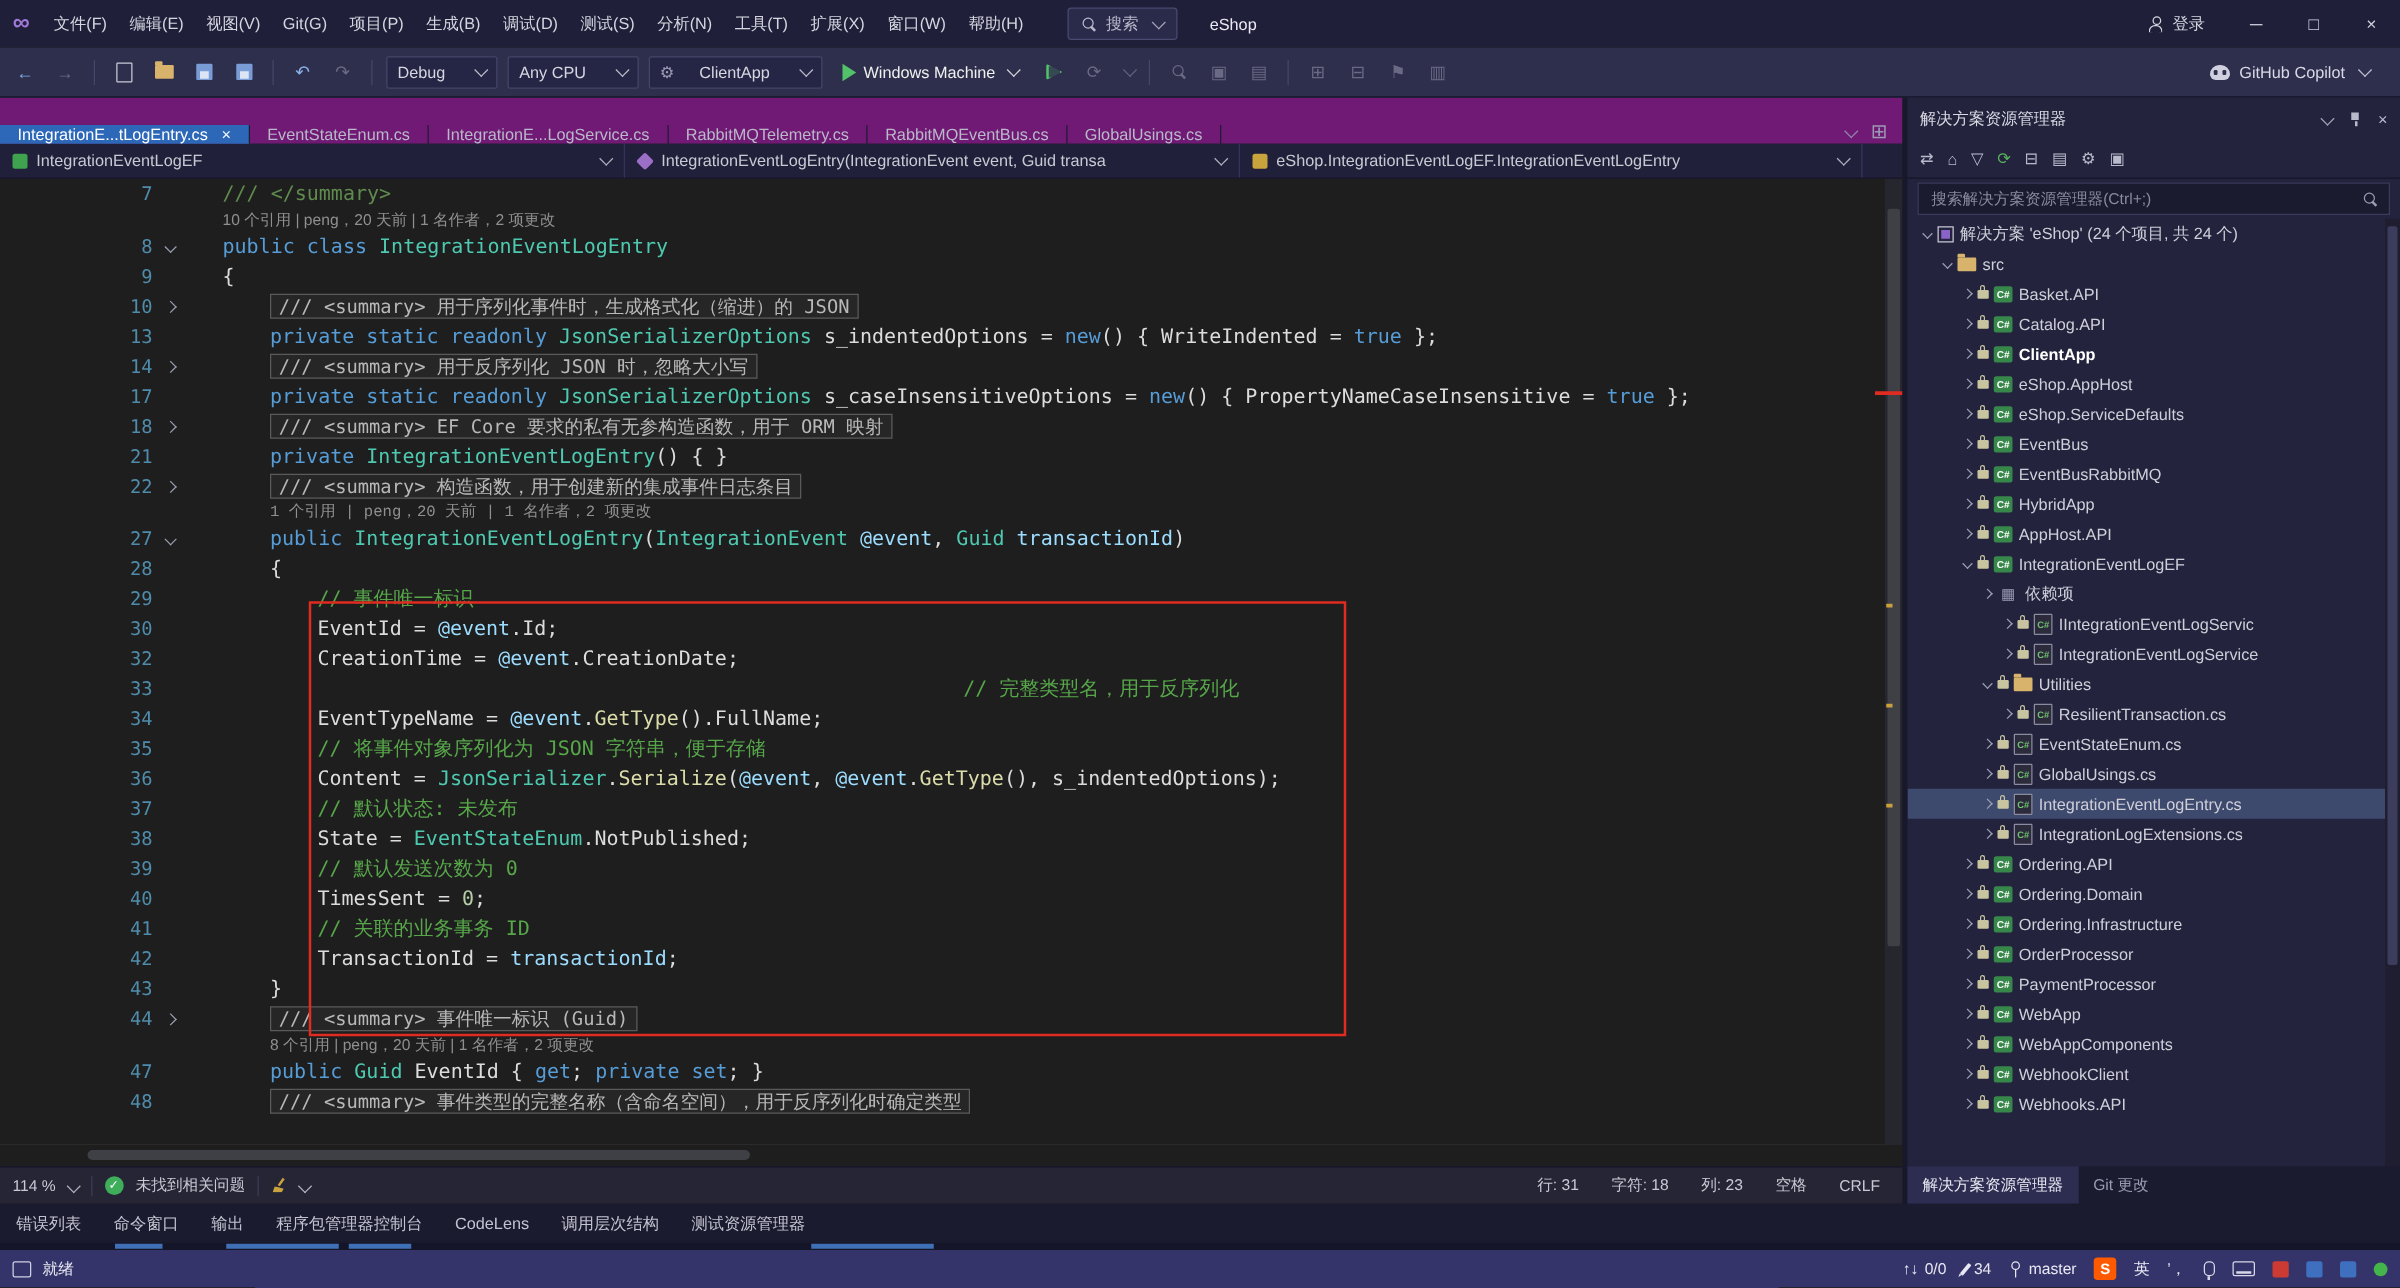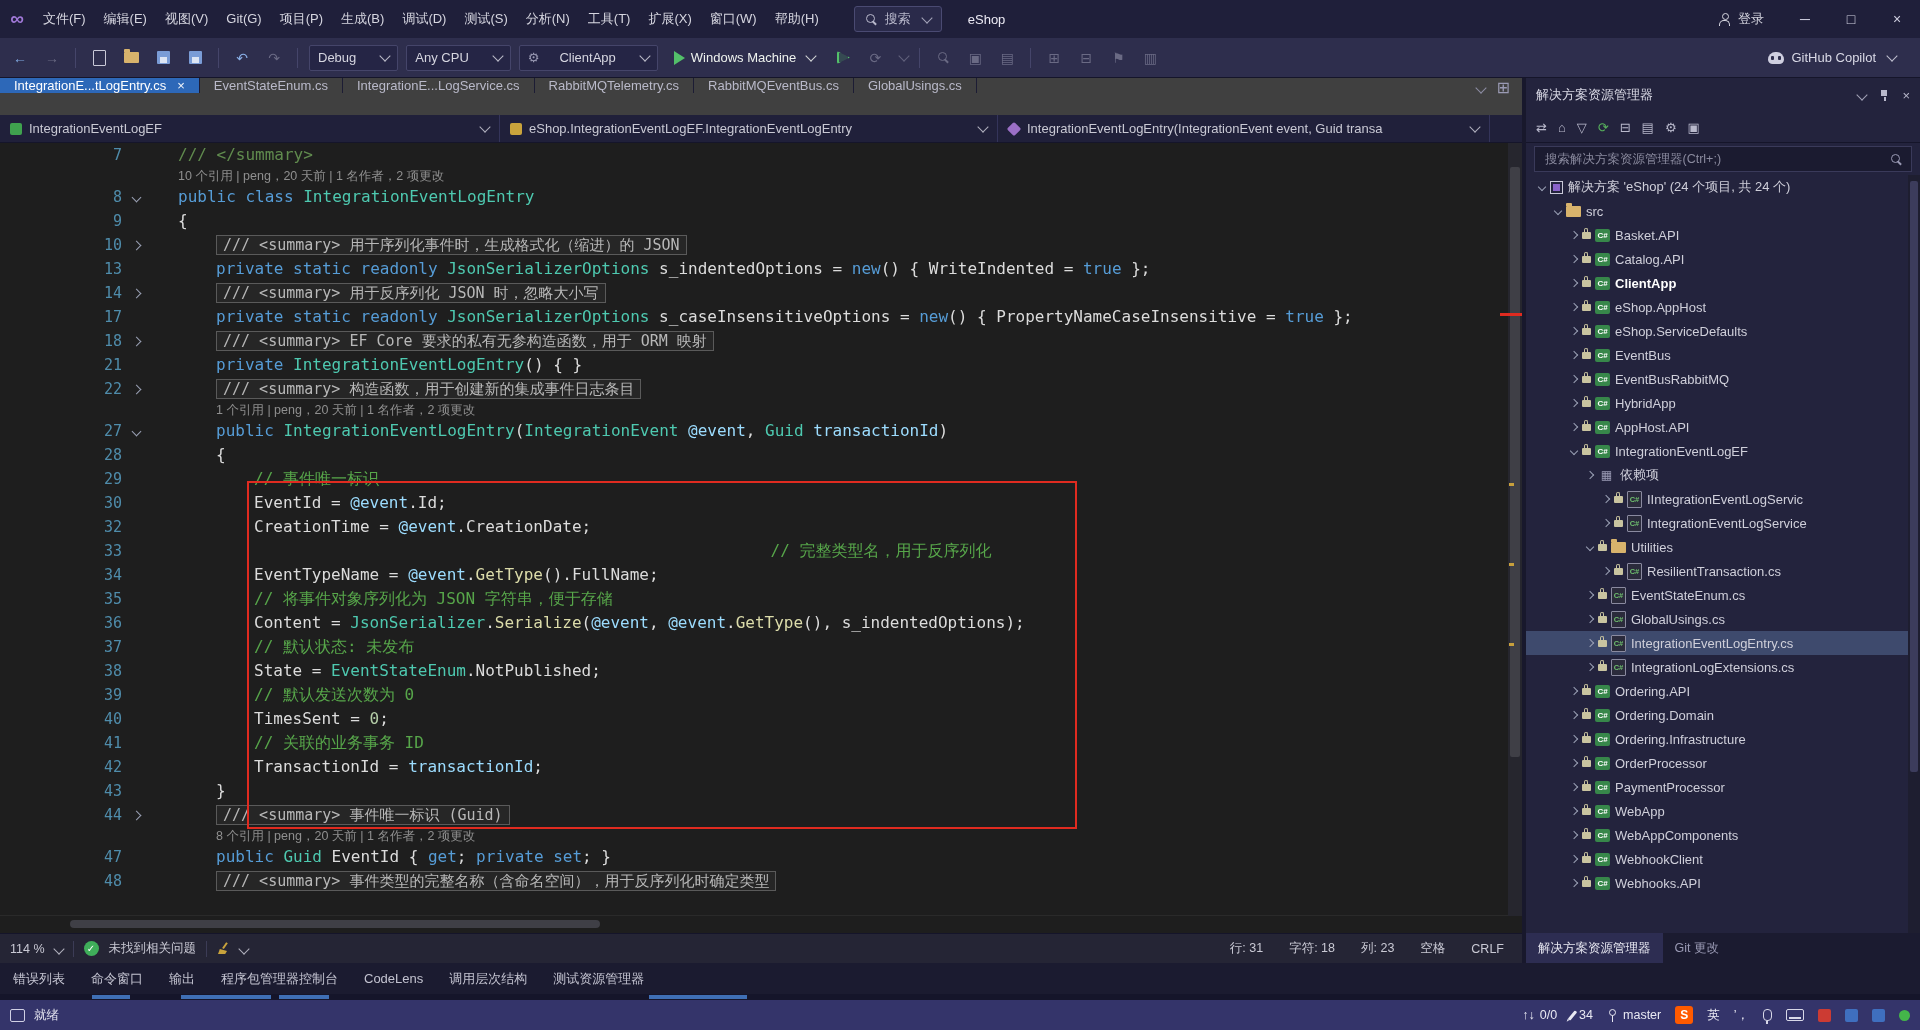--- a/index.html
+++ b/index.html
@@ -47,21 +47,21 @@
   .i-pin{width:12px;height:13px;position:relative;display:inline-block}
   .i-pin::before{content:"";position:absolute;left:3px;top:1px;width:6px;height:6px;background:currentColor}
   .i-pin::after{content:"";position:absolute;left:5.6px;top:8px;width:1.6px;height:4px;background:currentColor}
   .i-broom{width:13px;height:13px;position:relative;display:inline-block}
   .i-broom::before{content:"";position:absolute;left:7px;top:0;width:1.6px;height:7px;background:#c9a33c;transform:rotate(35deg)}
   .i-broom::after{content:"";position:absolute;left:1px;top:7px;width:9px;height:5px;background:#c9a33c;clip-path:polygon(0 100%,20% 0,100% 40%,80% 100%)}
   
   .editor-group{position:absolute;left:0;top:78px;width:1522px;bottom:67px;background:#1e1e1e}
   .divider{position:absolute;left:1522px;width:4px;top:78px;bottom:67px;background:#18182c}
   .right-panel{position:absolute;left:1526px;right:0;top:78px;bottom:67px;background:#23233d;display:flex;flex-direction:column}
-  .tabbar{height:37px;background:#404040;display:flex;align-items:flex-start}
+  .tabbar{height:37px;background:#701a75;display:flex;align-items:flex-end}
   .tab{display:flex;align-items:center;padding:0 14px;font-size:13px;color:#b9b9c9;border-right:1px solid #1c1c34;white-space:nowrap}
   .tab.active{background:#2d68b8;color:#fff}
   .tab-close{margin-left:11px;font-size:13px;opacity:.95}
   .tabbar-right{margin-left:auto;display:flex;align-items:center;gap:12px;padding-right:12px;color:#9a9ab4}
   .breadcrumb{height:28px;background:#20203a;border-bottom:1px solid #15152a;display:flex;align-items:stretch;font-size:13px;color:#c9c9d4;box-sizing:border-box}
   .bc-seg{display:flex;align-items:center;gap:7px;padding:0 10px;border-right:1px solid #34345a;box-sizing:border-box}
   .bc-seg .chev-down{margin-left:auto}
   .bc-label{overflow:hidden;white-space:nowrap;text-overflow:clip}
   .bi{width:12px;height:12px;border-radius:2px;flex:none}
   .bi-proj{background:#3fa24e}
@@ -270,47 +270,47 @@
       <span class="chev-down" style="margin:0"></span>
       <span>⊞</span>
     </div>
   </div>
   <div class="breadcrumb" id="breadcrumb">
       <div class="bc-seg" style="width: 500px;">
         <span class="bi bi-proj"></span>
         <span class="bc-label">IntegrationEventLogEF</span>
         <span class="chev-down"></span>
       </div>
+      <div class="bc-seg" style="width: 492px;">
+        <span class="bi bi-method"></span>
+        <span class="bc-label">IntegrationEventLogEntry(IntegrationEvent event, Guid transa</span>
+        <span class="chev-down"></span>
+      </div>
       <div class="bc-seg" style="width: 498px;">
         <span class="bi bi-class"></span>
         <span class="bc-label">eShop.IntegrationEventLogEF.IntegrationEventLogEntry</span>
-        <span class="chev-down"></span>
-      </div>
-      <div class="bc-seg" style="width: 492px;">
-        <span class="bi bi-method"></span>
-        <span class="bc-label">IntegrationEventLogEntry(IntegrationEvent event, Guid transa</span>
         <span class="chev-down"></span>
       </div>
       <div style="flex: 1 1 0%;"></div>
     </div>
 
   <div class="code-area">
     <div class="code-scroll" id="code-lines">
         <div class="crow"><div class="gl"></div><div class="ln">7</div><div class="fd"></div><div class="cd" style="padding-left: 28px;"><span class="tk-doc">/// &lt;/summary&gt;</span></div></div>
         <div class="crow lens"><div class="gl"></div><div class="ln"></div><div class="fd"></div><div class="cd" style="padding-left: 28px;"><span class="tk-lens">10 个引用 | peng，20 天前 | 1 名作者，2 项更改</span></div></div>
         <div class="crow"><div class="gl"></div><div class="ln">8</div><div class="fd"><span class="fchev down"></span></div><div class="cd" style="padding-left: 28px;"><span class="tk-kw">public class </span><span class="tk-ty">IntegrationEventLogEntry</span></div></div>
         <div class="crow"><div class="gl"></div><div class="ln">9</div><div class="fd"></div><div class="cd" style="padding-left: 28px;"><span class="tk-pl">{</span></div></div>
         <div class="crow"><div class="gl"></div><div class="ln">10</div><div class="fd"><span class="fchev"></span></div><div class="cd" style="padding-left: 66px;"><span class="tk-box">/// &lt;summary&gt; 用于序列化事件时，生成格式化（缩进）的 JSON</span></div></div>
         <div class="crow"><div class="gl"></div><div class="ln">13</div><div class="fd"></div><div class="cd" style="padding-left: 66px;"><span class="tk-kw">private static readonly </span><span class="tk-ty">JsonSerializerOptions</span><span class="tk-pl"> s_indentedOptions = </span><span class="tk-kw">new</span><span class="tk-pl">() { WriteIndented = </span><span class="tk-kw">true</span><span class="tk-pl"> };</span></div></div>
         <div class="crow"><div class="gl"></div><div class="ln">14</div><div class="fd"><span class="fchev"></span></div><div class="cd" style="padding-left: 66px;"><span class="tk-box">/// &lt;summary&gt; 用于反序列化 JSON 时，忽略大小写</span></div></div>
         <div class="crow"><div class="gl"></div><div class="ln">17</div><div class="fd"></div><div class="cd" style="padding-left: 66px;"><span class="tk-kw">private static readonly </span><span class="tk-ty">JsonSerializerOptions</span><span class="tk-pl"> s_caseInsensitiveOptions = </span><span class="tk-kw">new</span><span class="tk-pl">() { PropertyNameCaseInsensitive = </span><span class="tk-kw">true</span><span class="tk-pl"> };</span></div></div>
         <div class="crow"><div class="gl"></div><div class="ln">18</div><div class="fd"><span class="fchev"></span></div><div class="cd" style="padding-left: 66px;"><span class="tk-box">/// &lt;summary&gt; EF Core 要求的私有无参构造函数，用于 ORM 映射</span></div></div>
         <div class="crow"><div class="gl"></div><div class="ln">21</div><div class="fd"></div><div class="cd" style="padding-left: 66px;"><span class="tk-kw">private </span><span class="tk-ty">IntegrationEventLogEntry</span><span class="tk-pl">() { }</span></div></div>
         <div class="crow"><div class="gl"></div><div class="ln">22</div><div class="fd"><span class="fchev"></span></div><div class="cd" style="padding-left: 66px;"><span class="tk-box">/// &lt;summary&gt; 构造函数，用于创建新的集成事件日志条目</span></div></div>
-        <div class="crow lens"><div class="gl"></div><div class="ln"></div><div class="fd"></div><div class="cd" style="padding-left: 66px;"><span class="tk-lens">1 个引用 | peng，20 天前 | 1 名作者，2 项更改</span></div></div>
+        <div class="crow lens"><div class="gl"></div><div class="ln"></div><div class="fd"></div><div class="cd" style="padding-left: 66px; font-family: Liberation Mono, monospace;"><span class="tk-lens">1 个引用 | peng，20 天前 | 1 名作者，2 项更改</span></div></div>
         <div class="crow"><div class="gl"></div><div class="ln">27</div><div class="fd"><span class="fchev down"></span></div><div class="cd" style="padding-left: 66px;"><span class="tk-kw">public </span><span class="tk-ty">IntegrationEventLogEntry</span><span class="tk-pl">(</span><span class="tk-ty">IntegrationEvent</span><span class="tk-pl"> </span><span class="tk-pa">@event</span><span class="tk-pl">, </span><span class="tk-ty">Guid</span><span class="tk-pl"> </span><span class="tk-pa">transactionId</span><span class="tk-pl">)</span></div></div>
         <div class="crow"><div class="gl"></div><div class="ln">28</div><div class="fd"></div><div class="cd" style="padding-left: 66px;"><span class="tk-pl">{</span></div></div>
         <div class="crow"><div class="gl"></div><div class="ln">29</div><div class="fd"></div><div class="cd" style="padding-left: 104px;"><span class="tk-co">// 事件唯一标识</span></div></div>
         <div class="crow"><div class="gl"></div><div class="ln">30</div><div class="fd"></div><div class="cd" style="padding-left: 104px;"><span class="tk-pl">EventId = </span><span class="tk-pa">@event</span><span class="tk-pl">.Id;</span></div></div>
         <div class="crow"><div class="gl"></div><div class="ln">32</div><div class="fd"></div><div class="cd" style="padding-left: 104px;"><span class="tk-pl">CreationTime = </span><span class="tk-pa">@event</span><span class="tk-pl">.CreationDate;</span></div></div>
         <div class="crow"><div class="gl"></div><div class="ln">33</div><div class="fd"></div><div class="cd" style="padding-left: 104px; text-align: center;"><span class="tk-co">// 完整类型名，用于反序列化</span></div></div>
         <div class="crow"><div class="gl"></div><div class="ln">34</div><div class="fd"></div><div class="cd" style="padding-left: 104px;"><span class="tk-pl">EventTypeName = </span><span class="tk-pa">@event</span><span class="tk-pl">.</span><span class="tk-me">GetType</span><span class="tk-pl">().FullName;</span></div></div>
         <div class="crow"><div class="gl"></div><div class="ln">35</div><div class="fd"></div><div class="cd" style="padding-left: 104px;"><span class="tk-co">// 将事件对象序列化为 JSON 字符串，便于存储</span></div></div>
         <div class="crow"><div class="gl"></div><div class="ln">36</div><div class="fd"></div><div class="cd" style="padding-left: 104px;"><span class="tk-pl">Content = </span><span class="tk-ty">JsonSerializer</span><span class="tk-pl">.</span><span class="tk-me">Serialize</span><span class="tk-pl">(</span><span class="tk-pa">@event</span><span class="tk-pl">, </span><span class="tk-pa">@event</span><span class="tk-pl">.</span><span class="tk-me">GetType</span><span class="tk-pl">(), s_indentedOptions);</span></div></div>
         <div class="crow"><div class="gl"></div><div class="ln">37</div><div class="fd"></div><div class="cd" style="padding-left: 104px;"><span class="tk-co">// 默认状态: 未发布</span></div></div>

